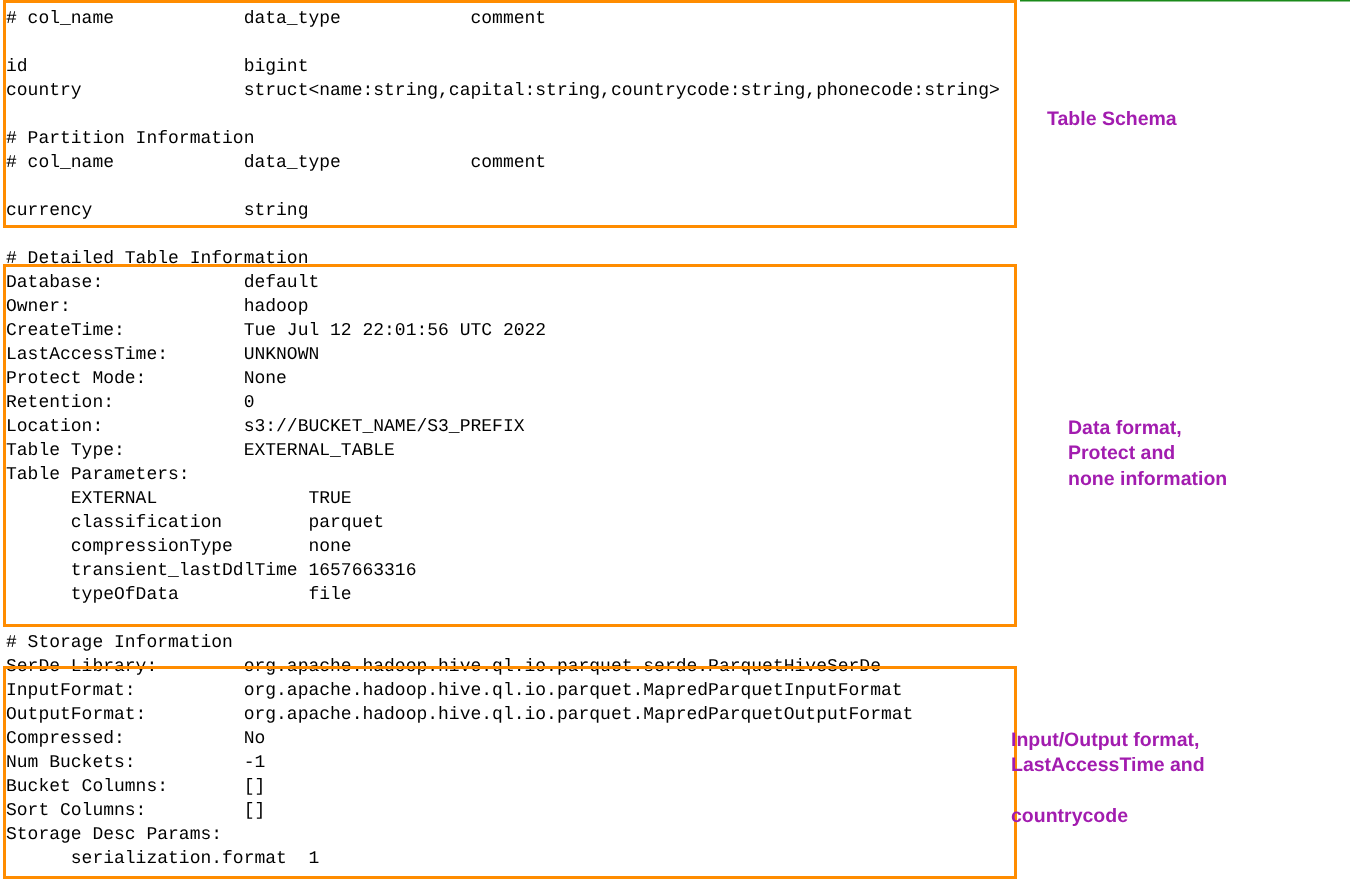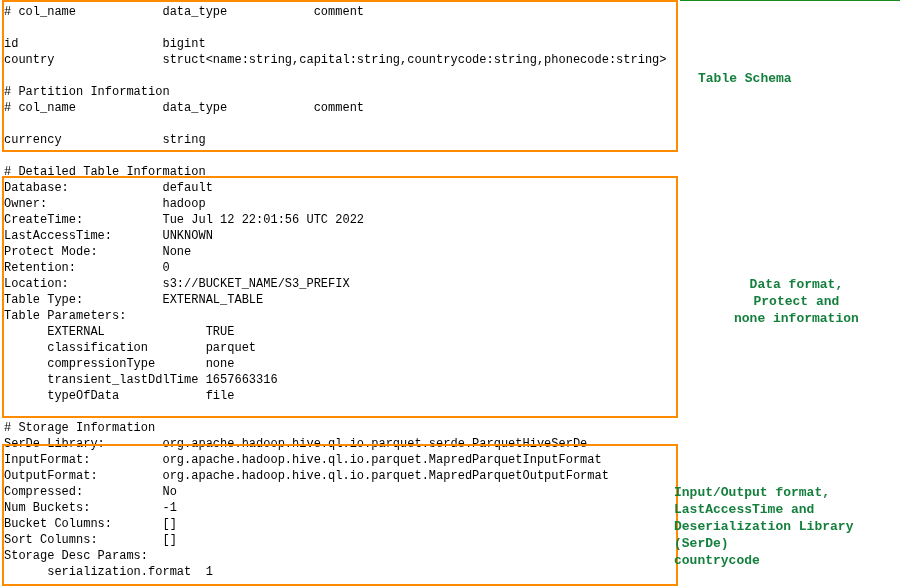--- a/index.html
+++ b/index.html
@@ -29,24 +29,24 @@
   }
   .top-line {
     position: absolute;
     left: 680px;
     top: 0;
     width: 220px;
     border-top: 1px solid #1a8a1a;
   }
   .annotation {
     position: absolute;
-    font-family: Liberation Mono, monospace;
+    font-family: Liberation Sans, sans-serif;
     font-size: 13px;
     font-weight: bold;
-    color: #15803d;
+    color: #a21caf;
     line-height: 17px;
   }
 </style>
 </head>
 <body>
 
 <div class="top-line"></div>
 
 <div class="content"># col_name            data_type            comment
 
@@ -86,24 +86,24 @@
       serialization.format  1</div>
 
 <div class="box" style="left:2px; top:0px; width:676px; height:152px;"></div>
 <div class="box" style="left:2px; top:176px; width:676px; height:242px;"></div>
 <div class="box" style="left:2px; top:444px; width:676px; height:142px;"></div>
 
 <div class="annotation" style="left:698px; top:70px;">
   <span>Table Schema</span>
 </div>
 
-<div class="annotation" style="left:734px; top:276px;text-align:center;">
+<div class="annotation" style="left:712px; top:276px;">
   <span>Data format,</span><br>
   <span>Protect and</span><br>
   <span>none information</span>
 </div>
 
 <div class="annotation" style="left:674px; top:484px;">
   <span>Input/Output format,</span><br>
   <span>LastAccessTime and</span><br>
-  <span>Deserialization Library (SerDe)</span><br>
+  <br>
   <span>countrycode</span>
 </div>
 
 </body></html>

